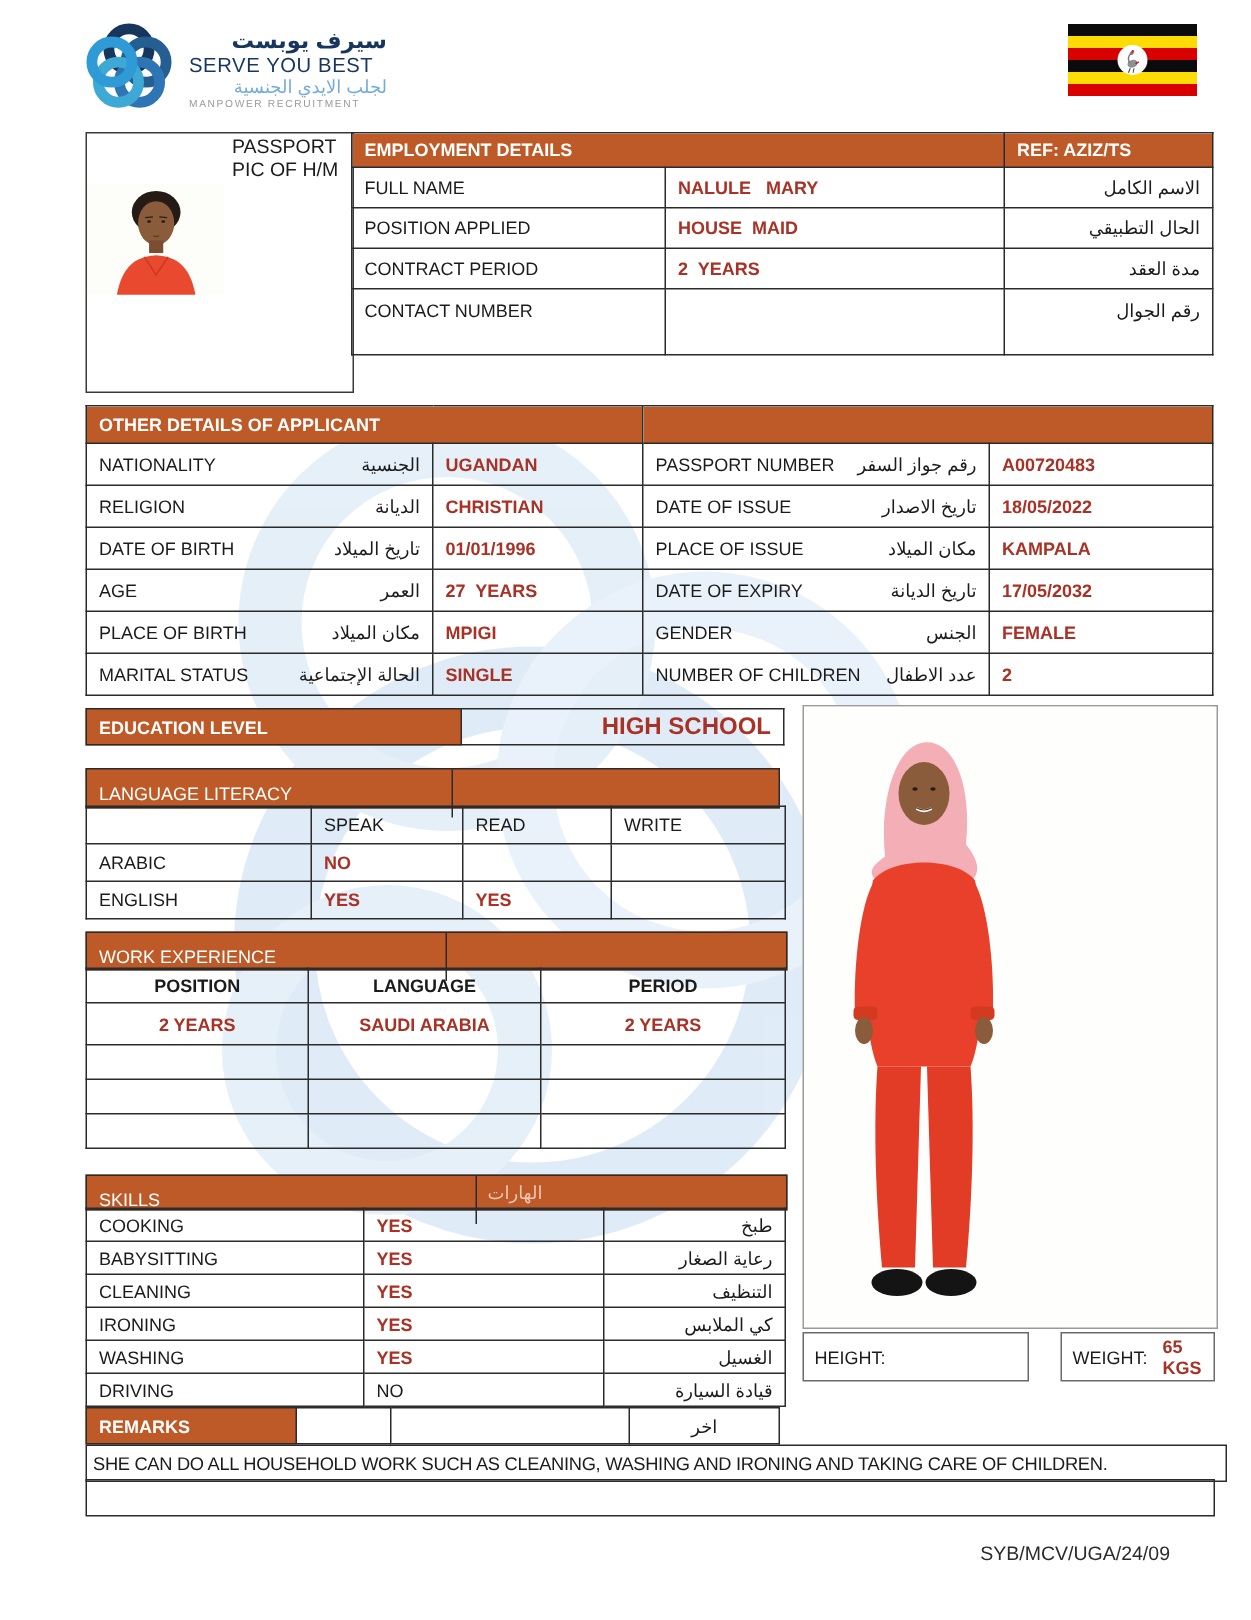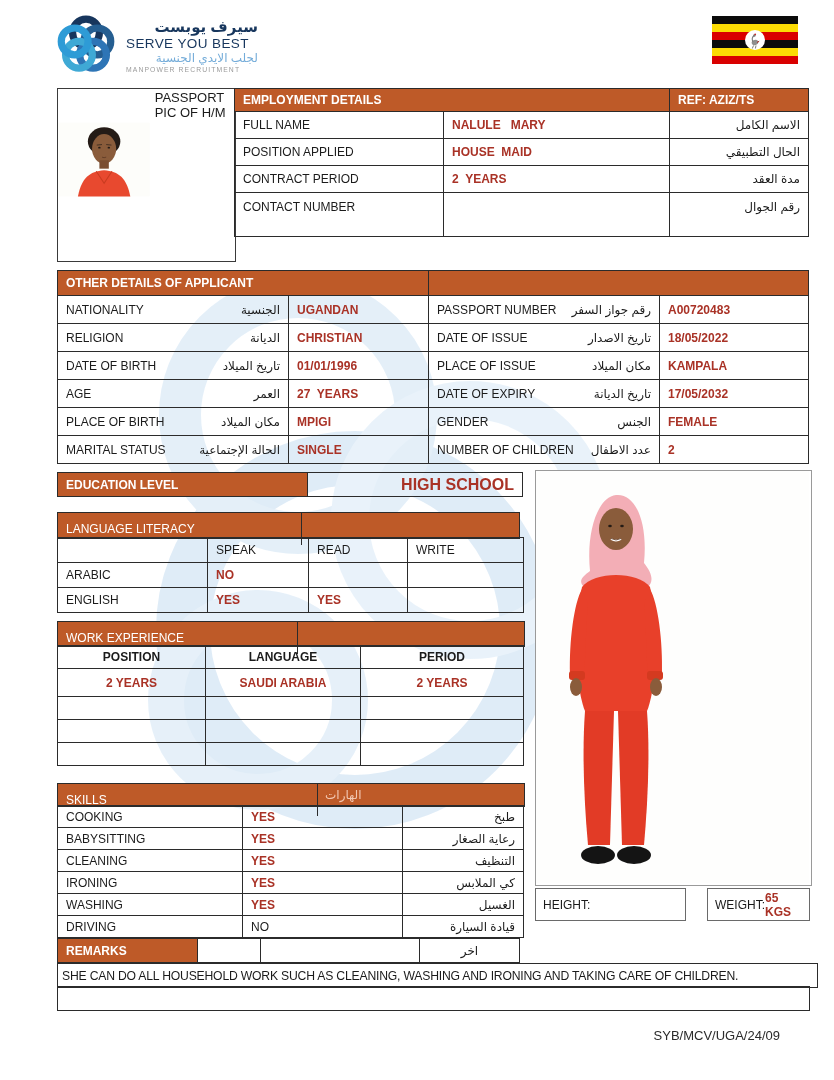--- a/index.html
+++ b/index.html
@@ -65,21 +65,21 @@
   .skillh{left:57px;top:783px;width:466px;height:22px}
   .skillh .c1{width:243px}
   .skills{left:57px;top:805px;width:466px}
   .skills tr{height:22px}
   
   .bodybox{left:535px;top:470px;width:275px;height:414px;border:1px solid #9a9a9a;background:#fff}
   .hw{left:535px;top:888px;width:275px;height:33px;display:flex;gap:21px}
   .hw .cell{border:1px solid #6a6a6a;display:flex;align-items:center;padding:0 7px;font-size:12px;background:#fff}
   .hw .h{width:135px}
   .hw .w{flex:1}
-  .hw .val{margin-left:0}
+  .hw .val{margin-left:10px}
   
   .remrow{left:57px;top:938px;width:463px;height:25px;display:flex}
   .remrow .o{width:123px;background:#BE5A28;color:#fff;font-weight:bold;font-size:12px;
              display:flex;align-items:center;padding:0 8px;border:1px solid #2b2b2b}
   .remrow .e1{width:62px;border:1px solid #2b2b2b;border-left:none}
   .remrow .e2{width:158px;border:1px solid #2b2b2b;border-left:none}
   .remrow .e3{flex:1;border:1px solid #2b2b2b;border-left:none;display:flex;
               align-items:center;justify-content:center;font-size:12px}
   .remtext{left:57px;top:963px;width:751px;height:23px;border:1px solid #2b2b2b;
            display:flex;align-items:center;padding:0 4px;font-size:12.2px;letter-spacing:-0.2px}

